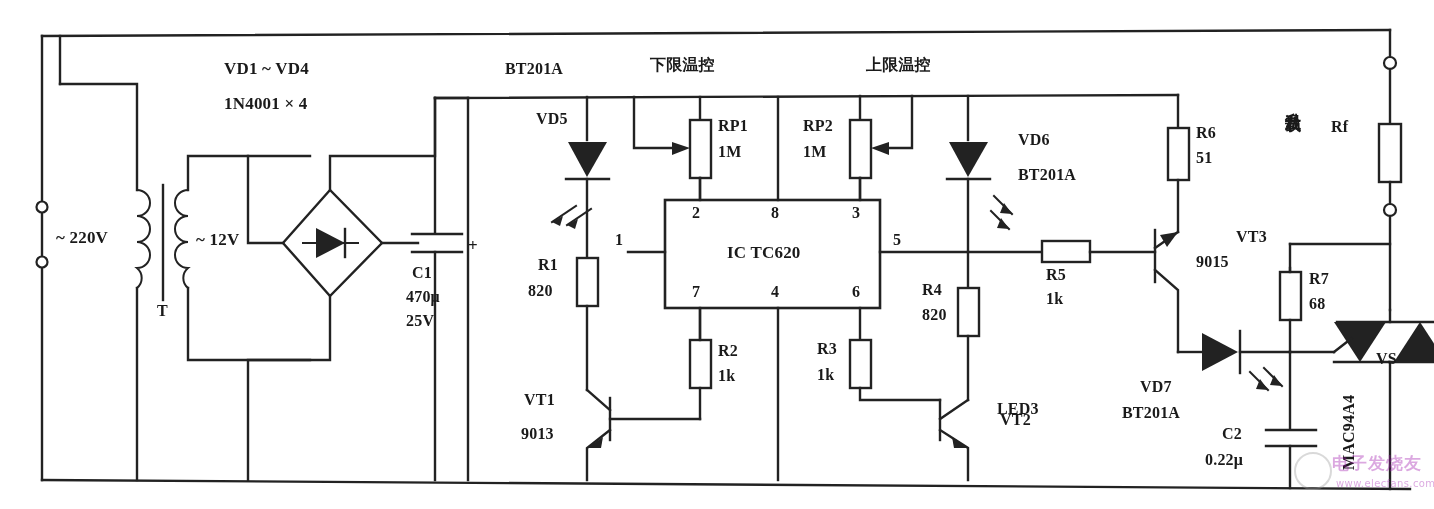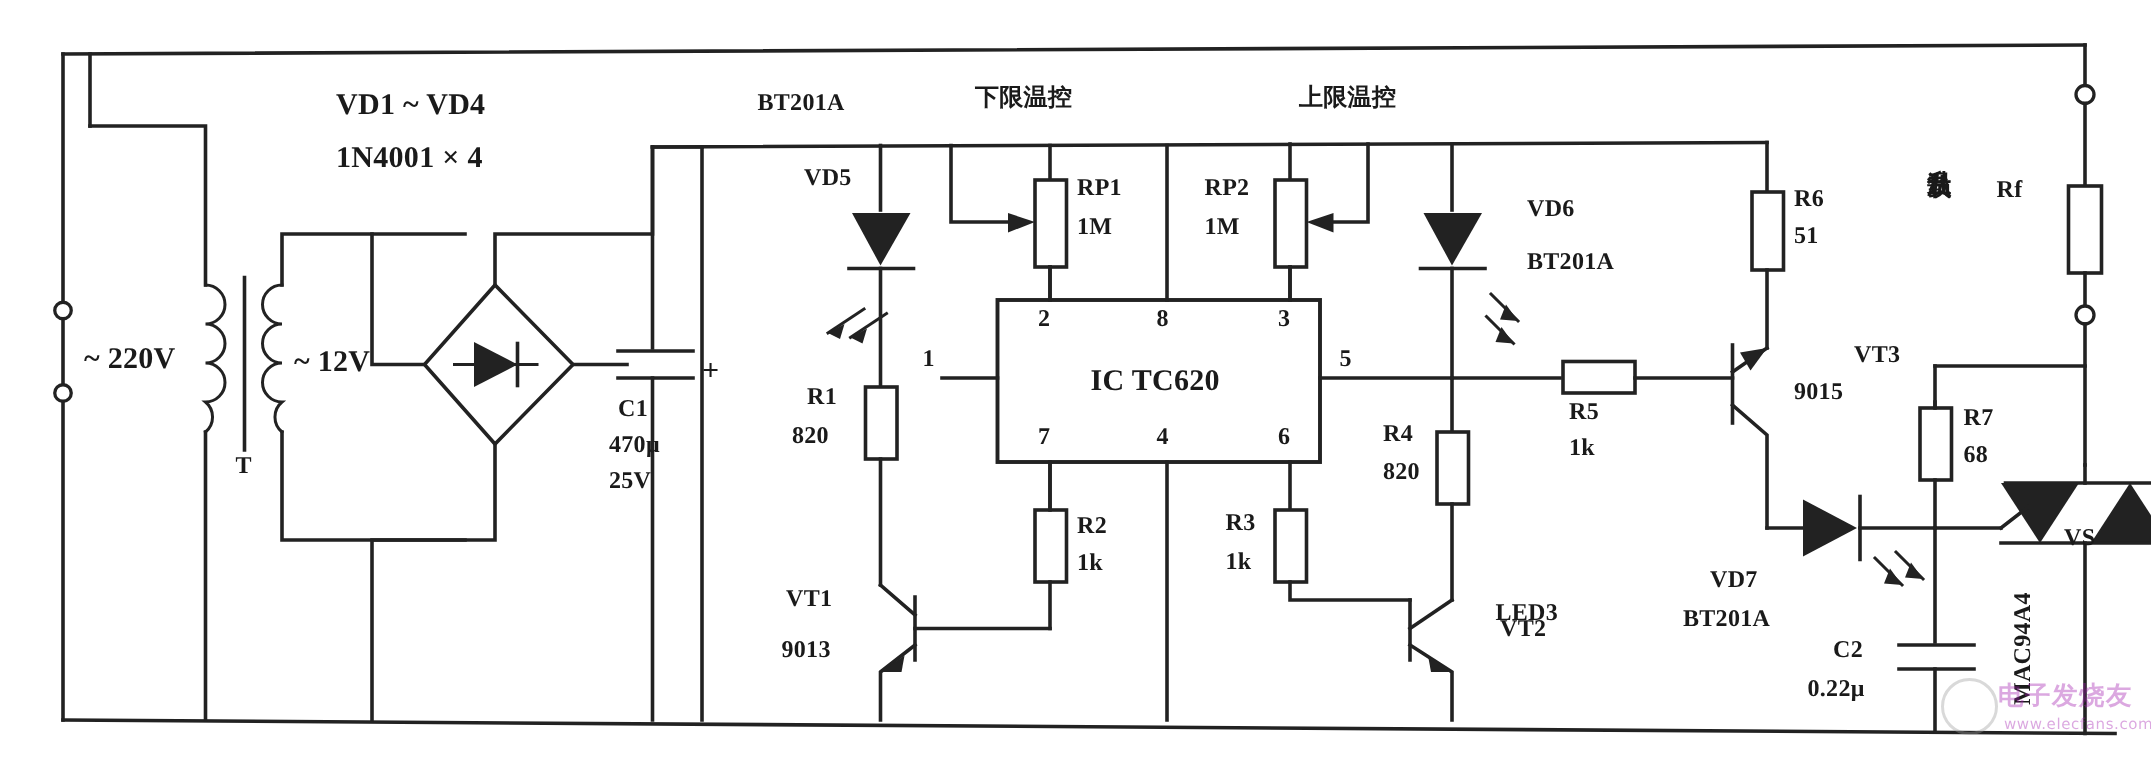--- a/index.html
+++ b/index.html
@@ -14,21 +14,21 @@
   svg{display:block;}
   .lbl{
     position:absolute;
     font-family:"Liberation Serif", serif;
     font-weight:bold;
     color:#1a1a1a;
     white-space:pre;
     line-height:1.12;
     letter-spacing:0.2px;
   }
-  .f17{font-size:20px;}
+  .f17{font-size:17px;}
   .f16{font-size:16px;}
   .cjk{font-family:"DejaVu Sans", sans-serif;font-weight:bold;font-size:16px;}
   .vert{
     writing-mode:vertical-rl;
     text-orientation:upright;
     letter-spacing:1px;
   }
   .rot90{
     transform:rotate(-90deg);
     transform-origin:left top;

